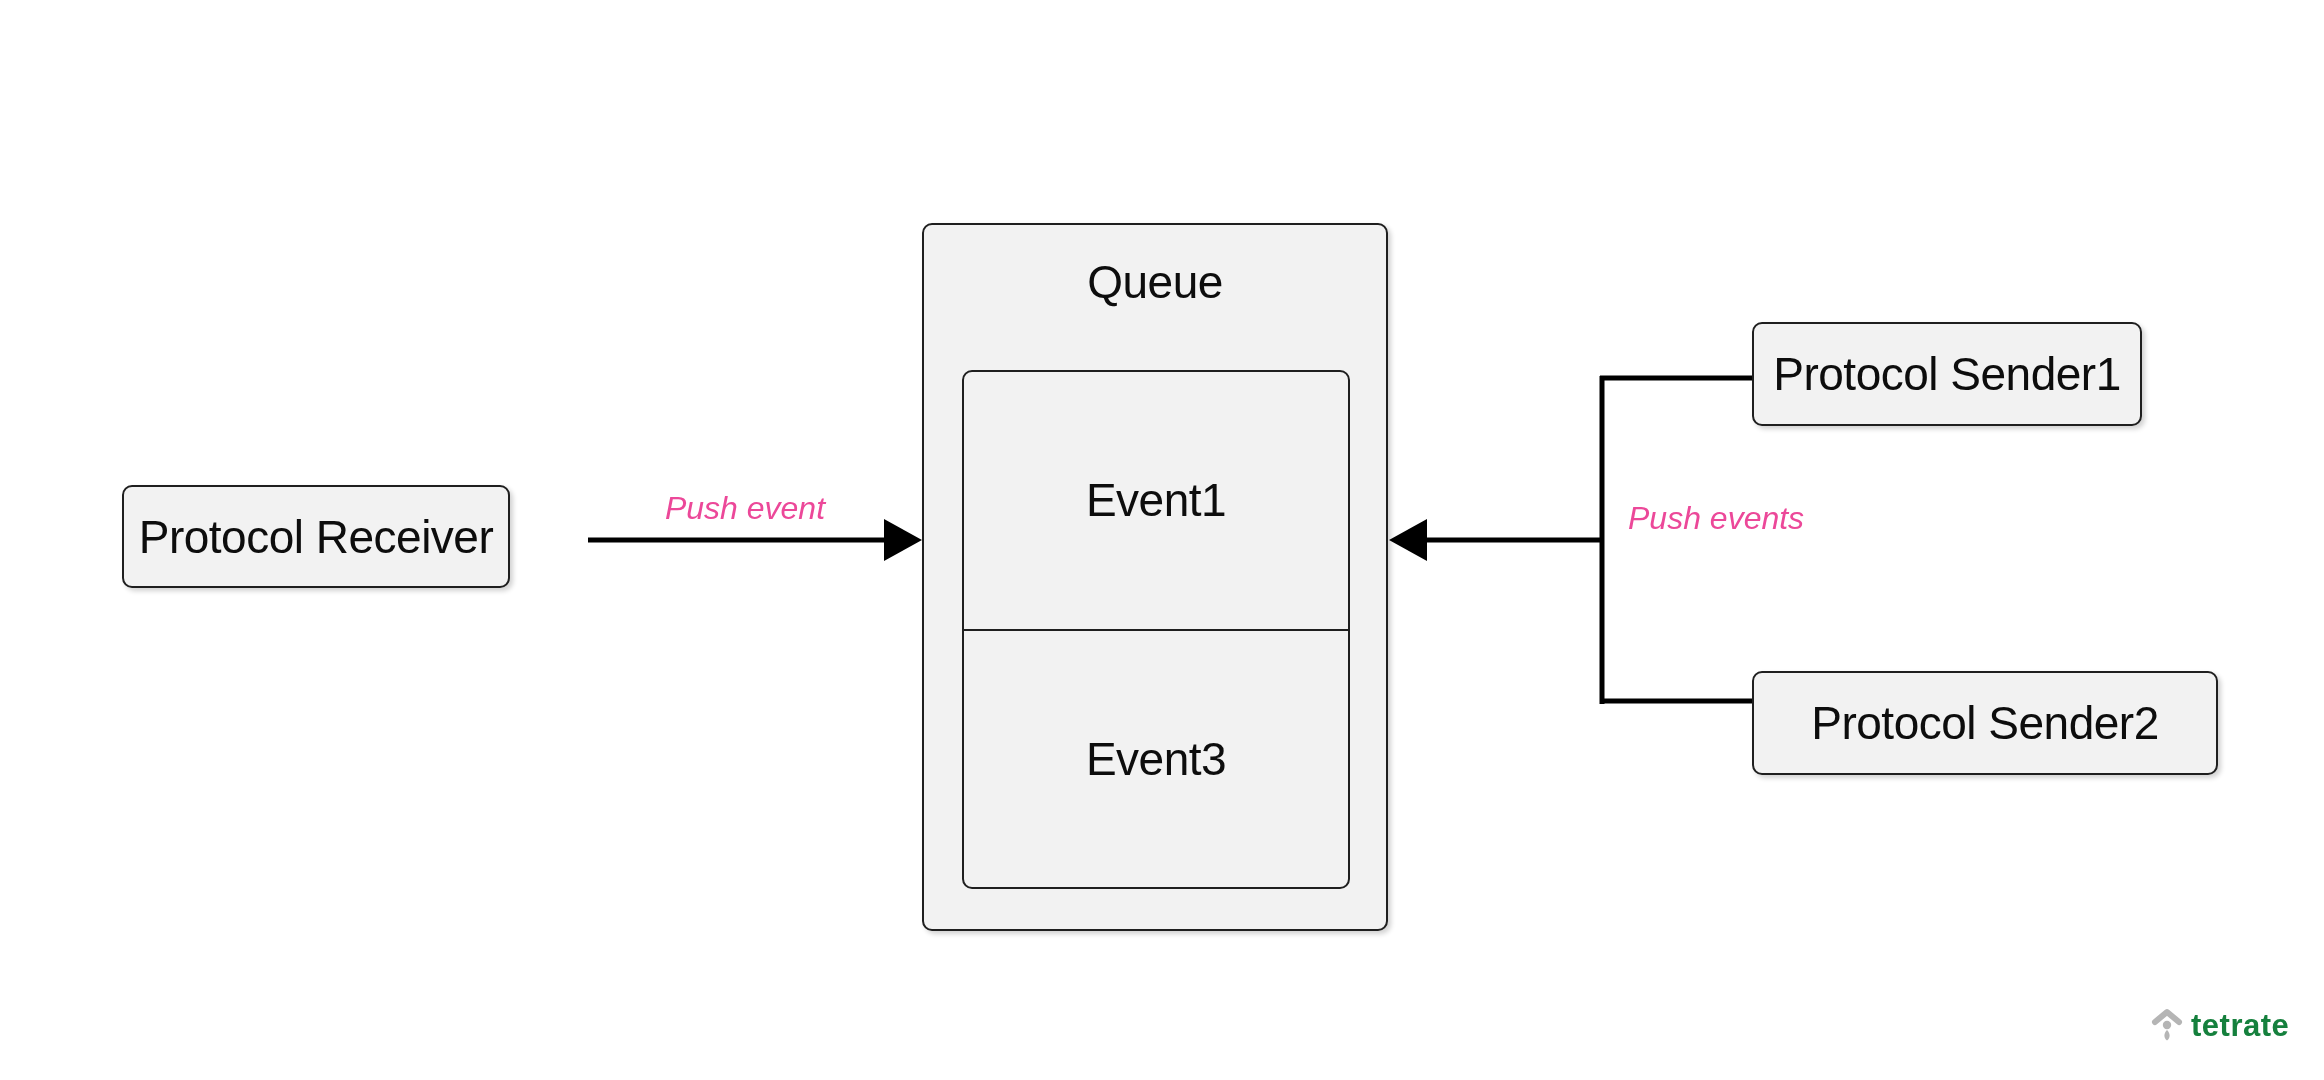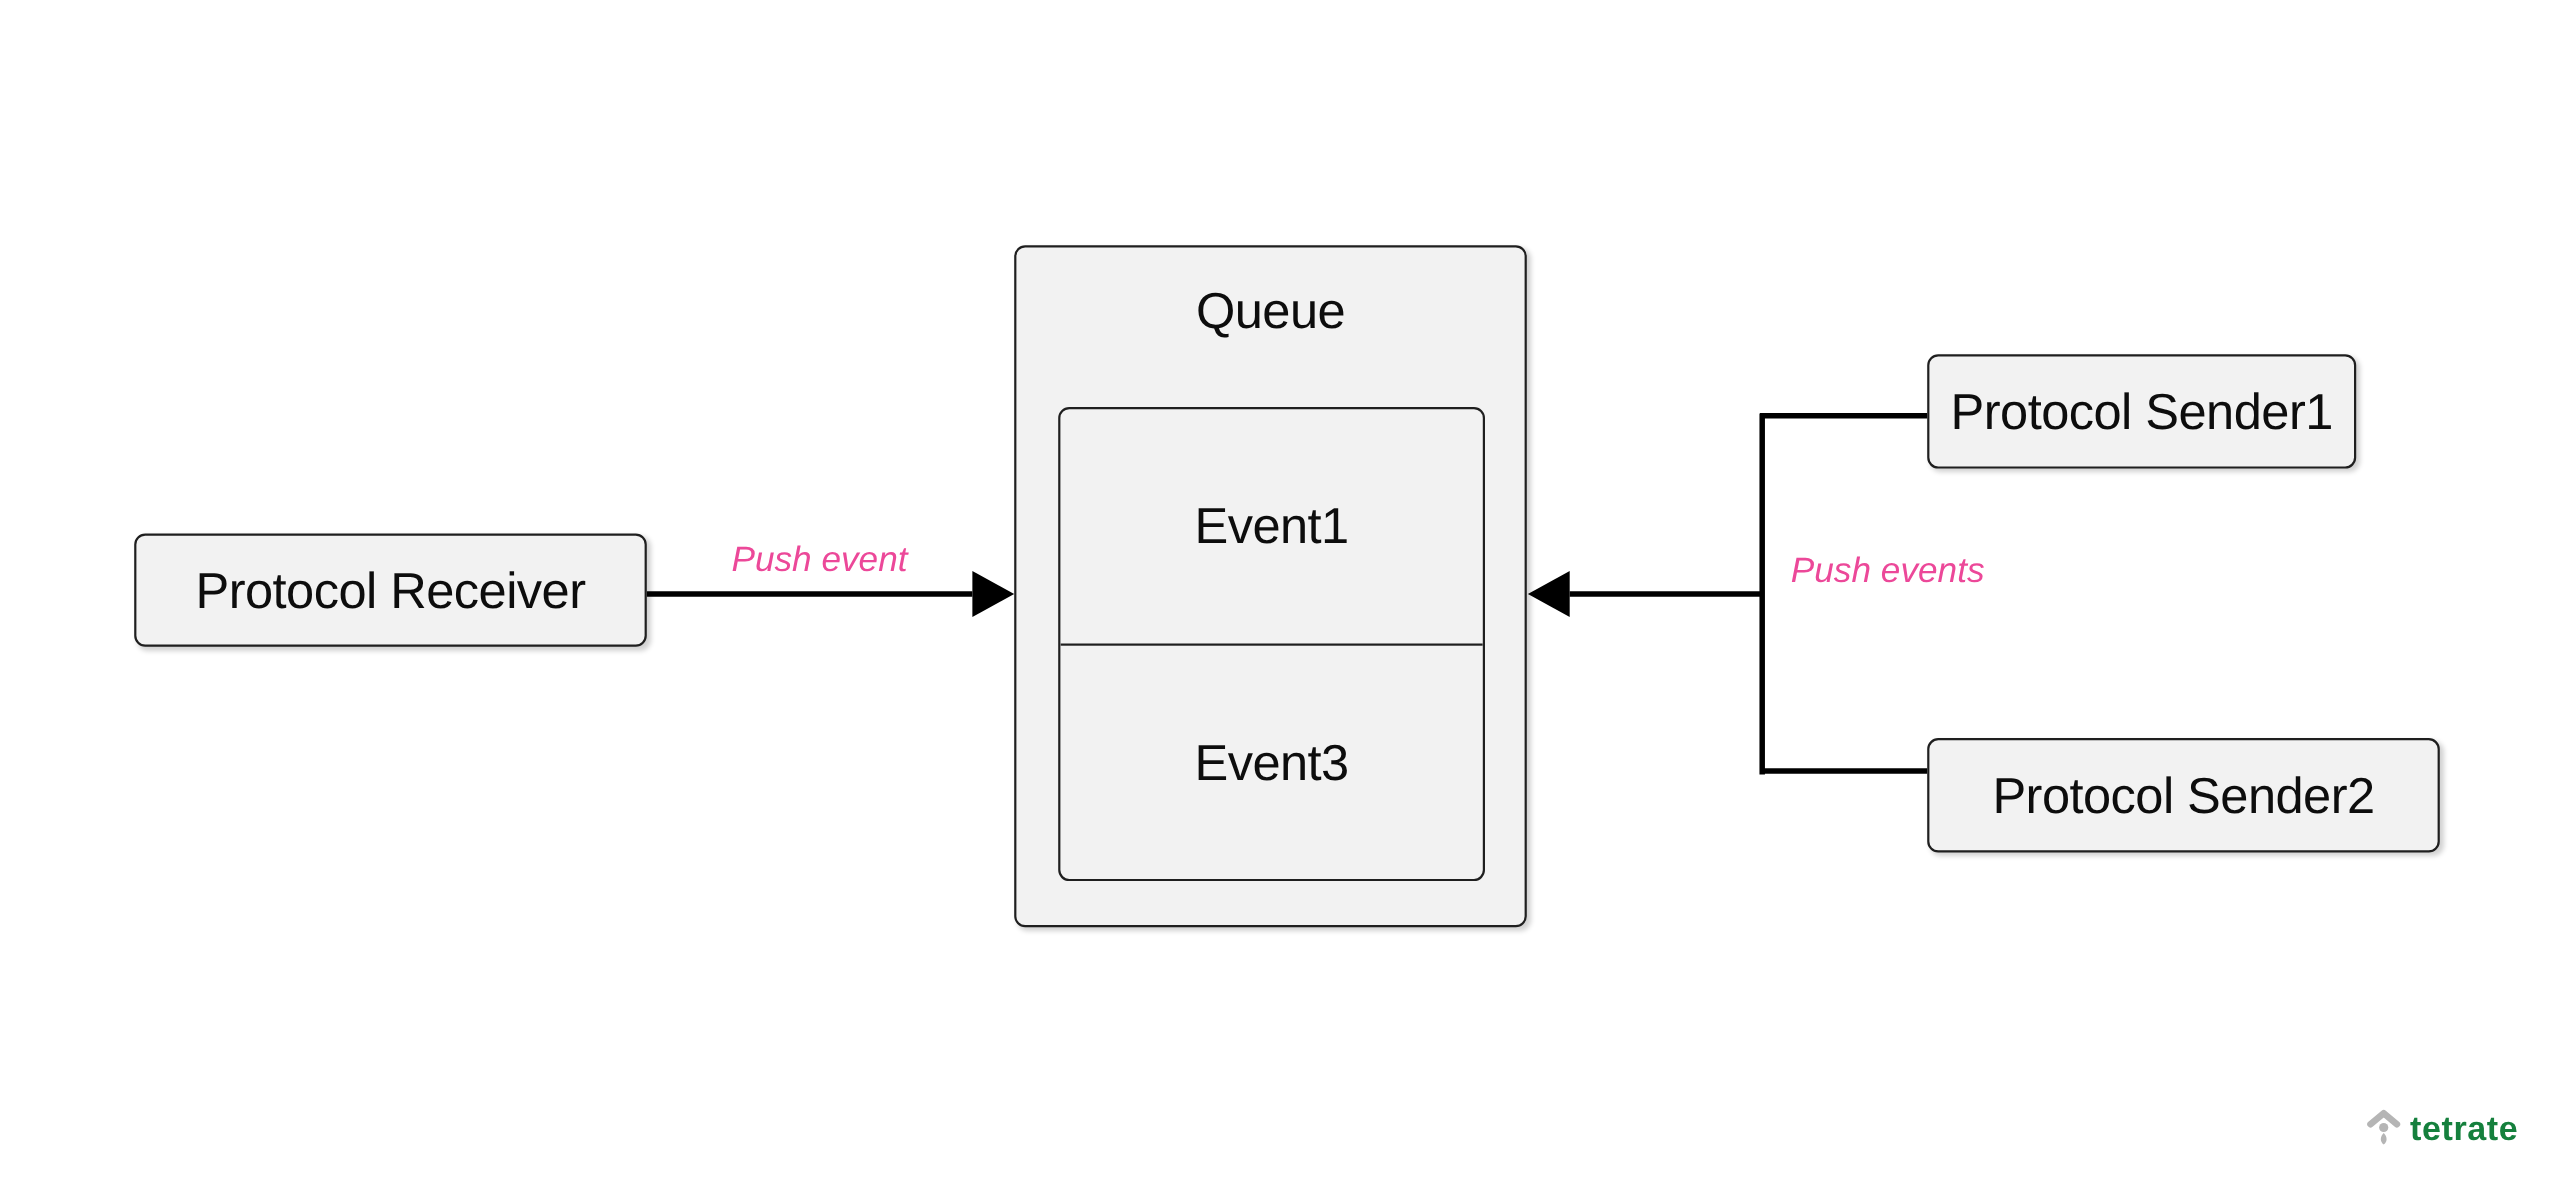--- a/index.html
+++ b/index.html
@@ -23,25 +23,25 @@
     border: 2px solid #1f1f1f;
     border-radius: 10px;
     box-shadow: 3px 3px 5px rgba(0,0,0,0.18);
     display: flex;
     align-items: center;
     justify-content: center;
     font-size: 46px;
     letter-spacing: -0.5px;
     box-sizing: border-box;
   }
-  .node-receiver { left: 122px; top: 485px; width: 466px; height: 103px; }
+  .node-receiver { left: 122px; top: 485px; width: 388px; height: 103px; }
   .node-sender1  { left: 1752px; top: 322px; width: 390px; height: 104px; }
   .node-sender2  { left: 1752px; top: 671px; width: 466px; height: 104px; }
   .node-queue {
-    left: 922px; top: 223px; width: 466px; height: 620px;
+    left: 922px; top: 223px; width: 466px; height: 708px;
     flex-direction: column;
     justify-content: flex-start;
   }
   .queue-title {
     height: 114px;
     display: flex;
     align-items: center;
     justify-content: center;
     font-size: 46px;
     width: 100%;

